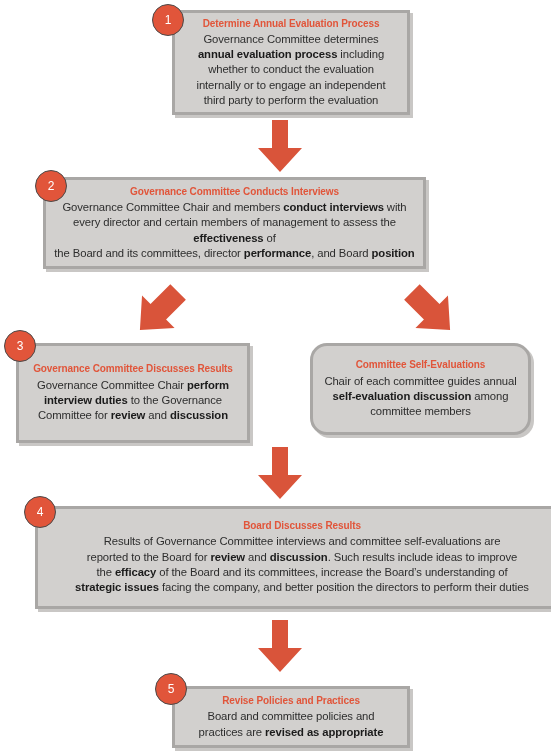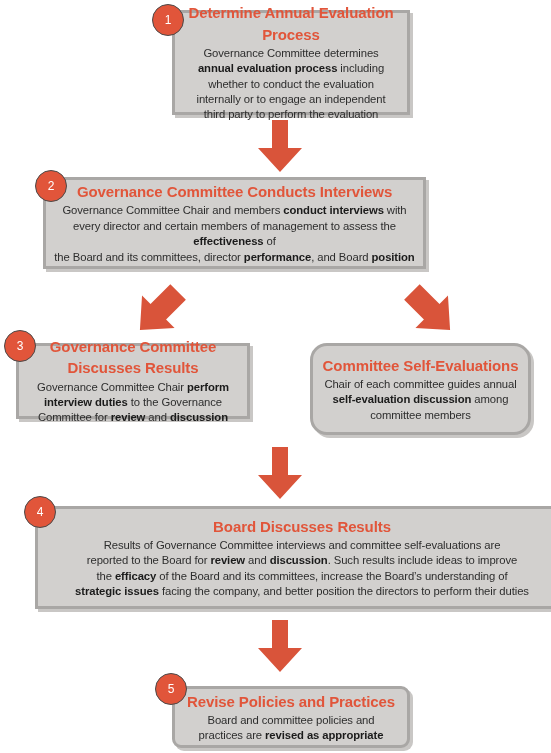--- a/index.html
+++ b/index.html
@@ -32,21 +32,21 @@
     flex-direction: column;
     align-items: center;
     justify-content: center;
     text-align: center;
     padding: 6px 8px;
   }
 
   .box-title {
     color: #e1553a;
     font-weight: bold;
-    font-size: 15px;
+    font-size: 10px;
     line-height: 1.42;
     margin-bottom: 1px;
     letter-spacing: -0.1px;
   }
 
   .box-body {
     color: #2d2d2d;
     font-size: 11.3px;
     line-height: 1.36;
     letter-spacing: -0.1px;
@@ -109,21 +109,21 @@
   </div>
 
   <div class="arrow" style="left:400px; top:280px;">
     <svg width="62" height="62" viewBox="0 0 62 62" aria-hidden="true">
       <g transform="rotate(-45 31 31)">
         <polygon points="20,4 42,4 42,32 54,32 31,58 8,32 20,32" fill="#d9543a"></polygon>
       </g>
     </svg>
   </div>
 
-  <div class="box" style="left:16px; top:343px; width:234px; height:76px;">
+  <div class="box" style="left:16px; top:343px; width:234px; height:100px;">
     <div class="box-title">Governance Committee Discusses Results</div>
     <div class="box-body">Governance Committee Chair <b>perform</b><br><b>interview duties</b> to the Governance<br>Committee for <b>review</b> and <b>discussion</b></div>
   </div>
   <div class="badge" style="left:4px; top:330px;">3</div>
 
   <div class="box" style="left:310px; top:343px; width:221px; height:92px;border-radius:17px;">
     <div class="box-title">Committee Self-Evaluations</div>
     <div class="box-body">Chair of each committee guides annual<br><b>self-evaluation discussion</b> among<br>committee members</div>
   </div>
 
@@ -138,19 +138,19 @@
     <div class="box-body">Results of Governance Committee interviews and committee self-evaluations are<br>reported to the Board for <b>review</b> and <b>discussion</b>. Such results include ideas to improve<br>the <b>efficacy</b> of the Board and its committees, increase the Board’s understanding of<br><b>strategic issues</b> facing the company, and better position the directors to perform their duties</div>
   </div>
   <div class="badge" style="left:24px; top:496px;">4</div>
 
   <div class="arrow" style="left:258px; top:620px;">
     <svg width="44" height="52" viewBox="0 0 44 52" aria-hidden="true">
       <polygon points="14,0 30,0 30,28 44,28 22,52 0,28 14,28" fill="#d9543a"></polygon>
     </svg>
   </div>
 
-  <div class="box" style="left:172px; top:686px; width:238px; height:62px;border-radius:9px;">
+  <div class="box" style="left:172px; top:686px; width:238px; height:62px;">
     <div class="box-title">Revise Policies and Practices</div>
     <div class="box-body">Board and committee policies and<br>practices are <b>revised as appropriate</b></div>
   </div>
   <div class="badge" style="left:155px; top:673px;">5</div>
 
 </div>
 
 </body></html>

